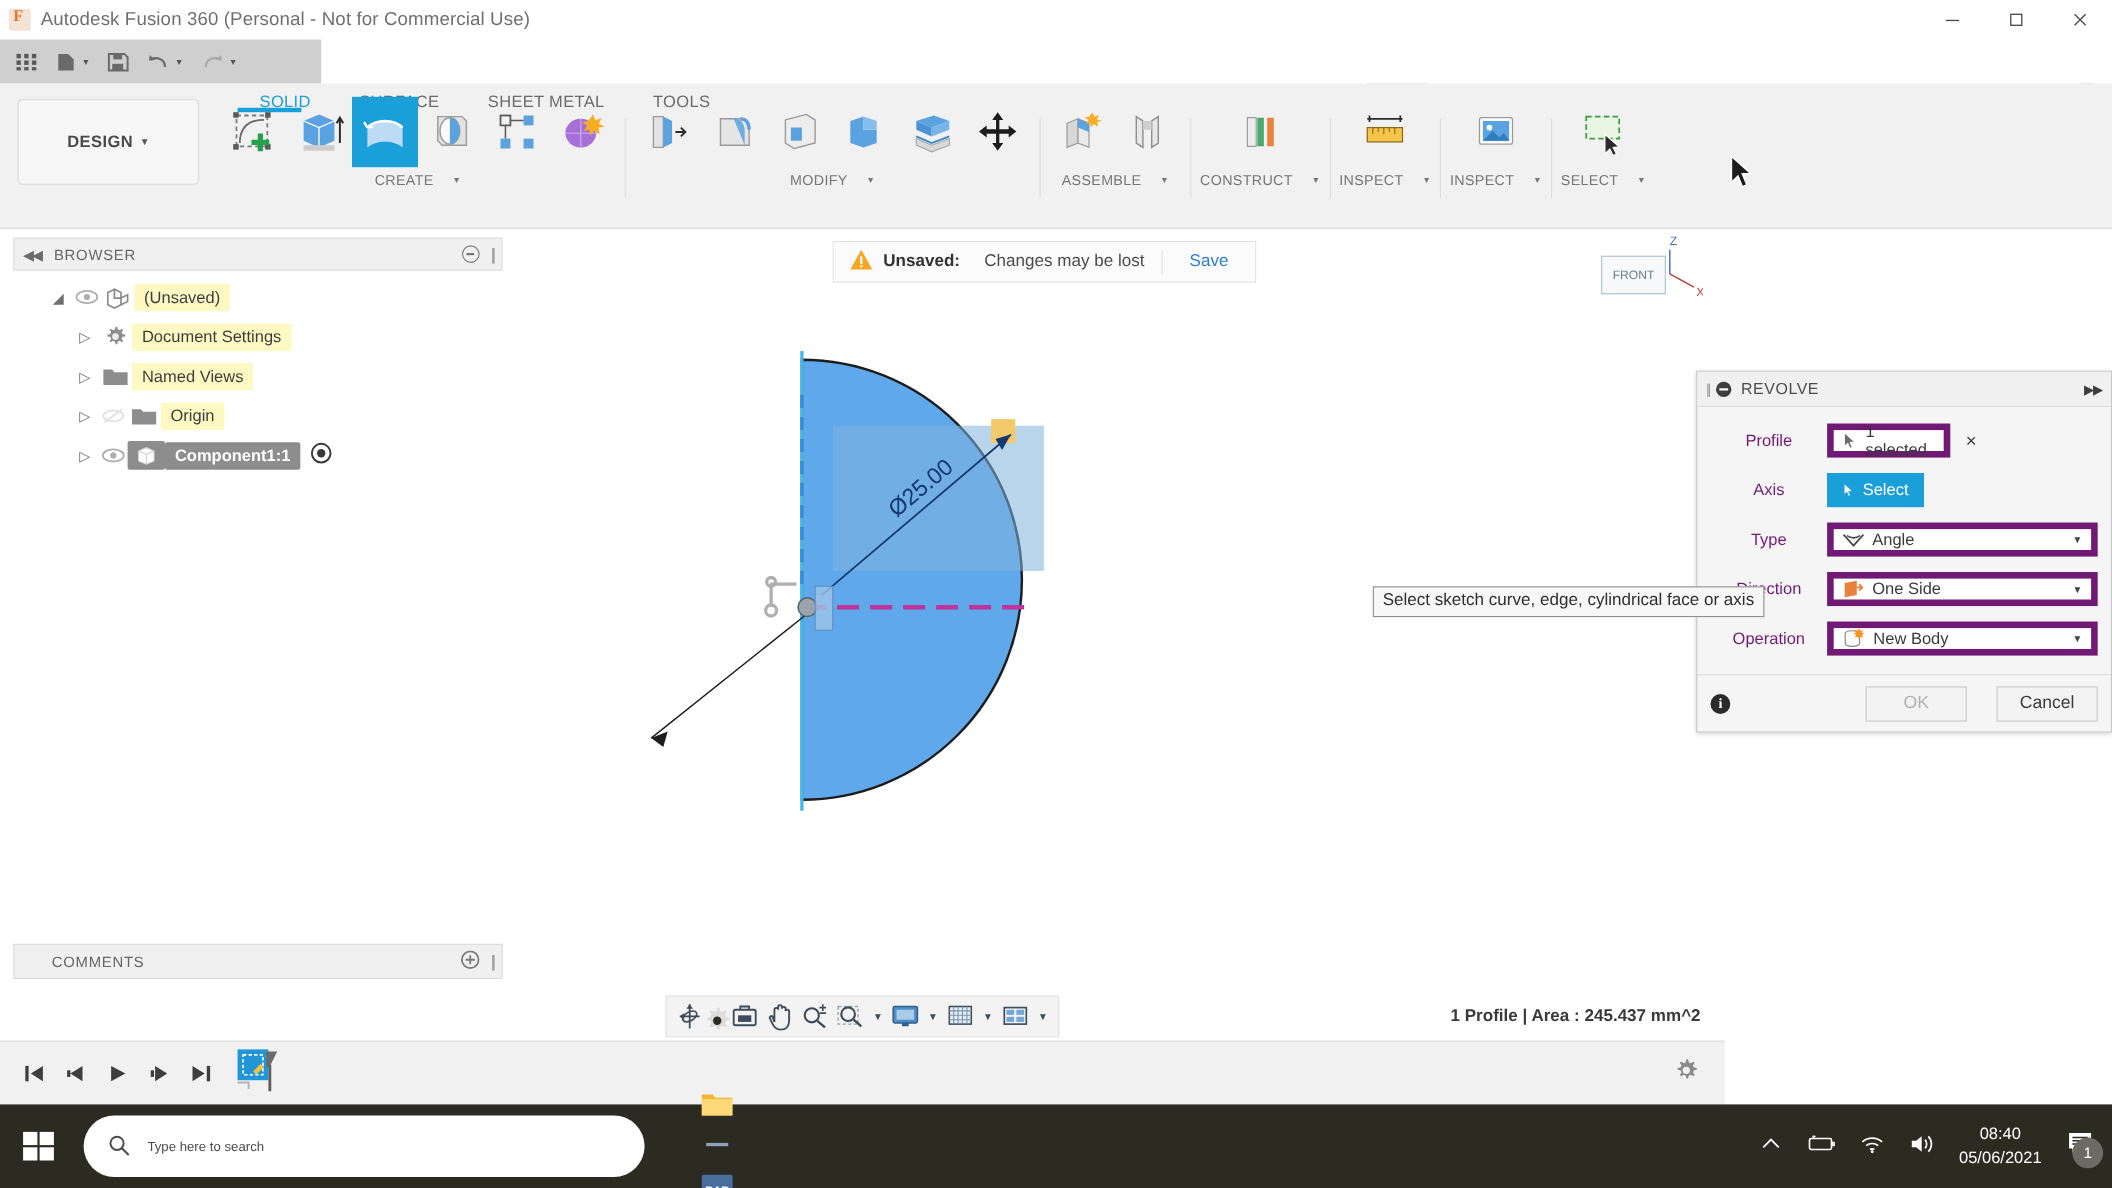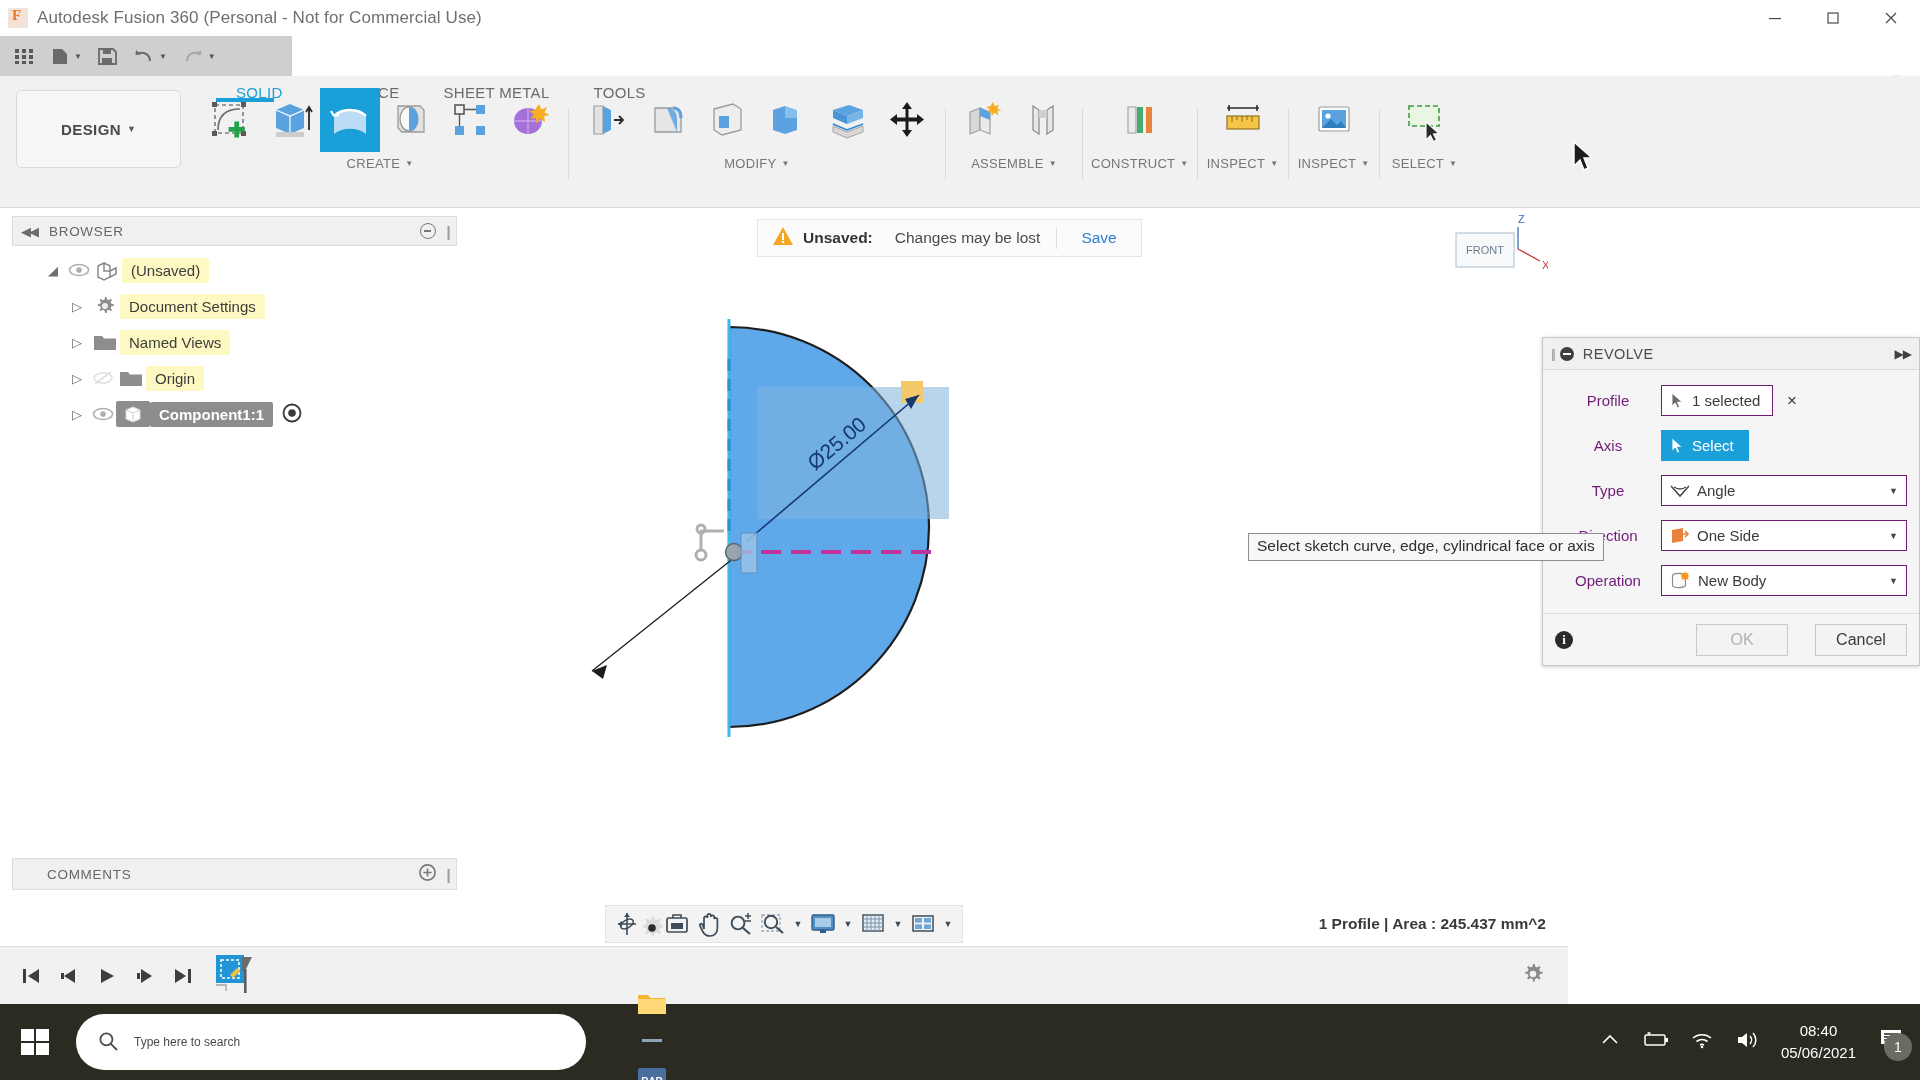--- a/index.html
+++ b/index.html
@@ -107,21 +107,21 @@
   .rgroup { display: flex; flex-direction: column; align-items: center; height: 98px; }
   .rgroup-icons { display: flex; align-items: flex-end; gap: 0px; height: 72px; }
   .rbtn {
     width: 60px; height: 64px; display: flex; align-items: center;
     justify-content: center; position: relative;
   }
   .rbtn.sel { background: #1a9fd9; }
   .rbtn.wide { width: 74px; }
   .rgroup-label {
     font-size: 13px; color: #767676; letter-spacing: .3px;
-    margin-top: 4px; display:flex; align-items:center; gap:5px;
+    margin-top: 4px; display:flex; align-items:center; gap:17px;
   }
   .rgroup-label .c { font-size: 8px; }
   .rsep { width: 1px; align-self: stretch; background: #dcdcdc; margin: 6px 8px 0 8px; height: 72px;}
   .sel-underline {
     position: absolute; left: 216px; top: 22px; width: 58px; height: 4px;
     background: #1a9fd9;
   }
 
   
   .browser {
@@ -184,21 +184,21 @@
     width: 14px; height: 14px; border-radius: 50%; background: #3f3f3f;
     margin-right: 9px; position: relative;
   }
   .dlg-min:after { content:""; position:absolute; left:3px; top:6px; width:8px; height:2px; background:#fff;}
   .dlg-title { letter-spacing: .5px; font-size: 14.5px; }
   .dlg-expand { margin-left:auto; color:#3f3f3f; font-size:12px; letter-spacing:-1px;}
   .dlg-body { padding: 8px 12px 10px 12px; }
   .drow { display: flex; align-items: center; height: 45px; }
   .dlabel { width: 106px; color: #701a75; font-size: 15px; text-align: center; }
   .dfield {
-    flex: 1; height: 31px; background: #fff; border: 1px solid #701a75;
+    flex: 1; height: 31px; background: #fff; border: 6px solid #701a75;
     display: flex; align-items: center; padding: 0 8px; gap: 7px; color: #3a3a3a;
   }
   .dfield.sm { flex: none; width: 112px; }
   .dfield.blue { background: #1a9fd9; border-color:#1a9fd9; color: #fff; width: 88px; flex:none;}
   .dcaret { margin-left: auto; font-size: 9px; color: #444; }
   .dclear { margin-left: 14px; color: #3a3a3a; font-size: 17px; }
   .dlg-foot {
     border-top: 1px solid #dcdcdc; height: 52px; display: flex;
     align-items: center; padding: 0 12px;
   }

